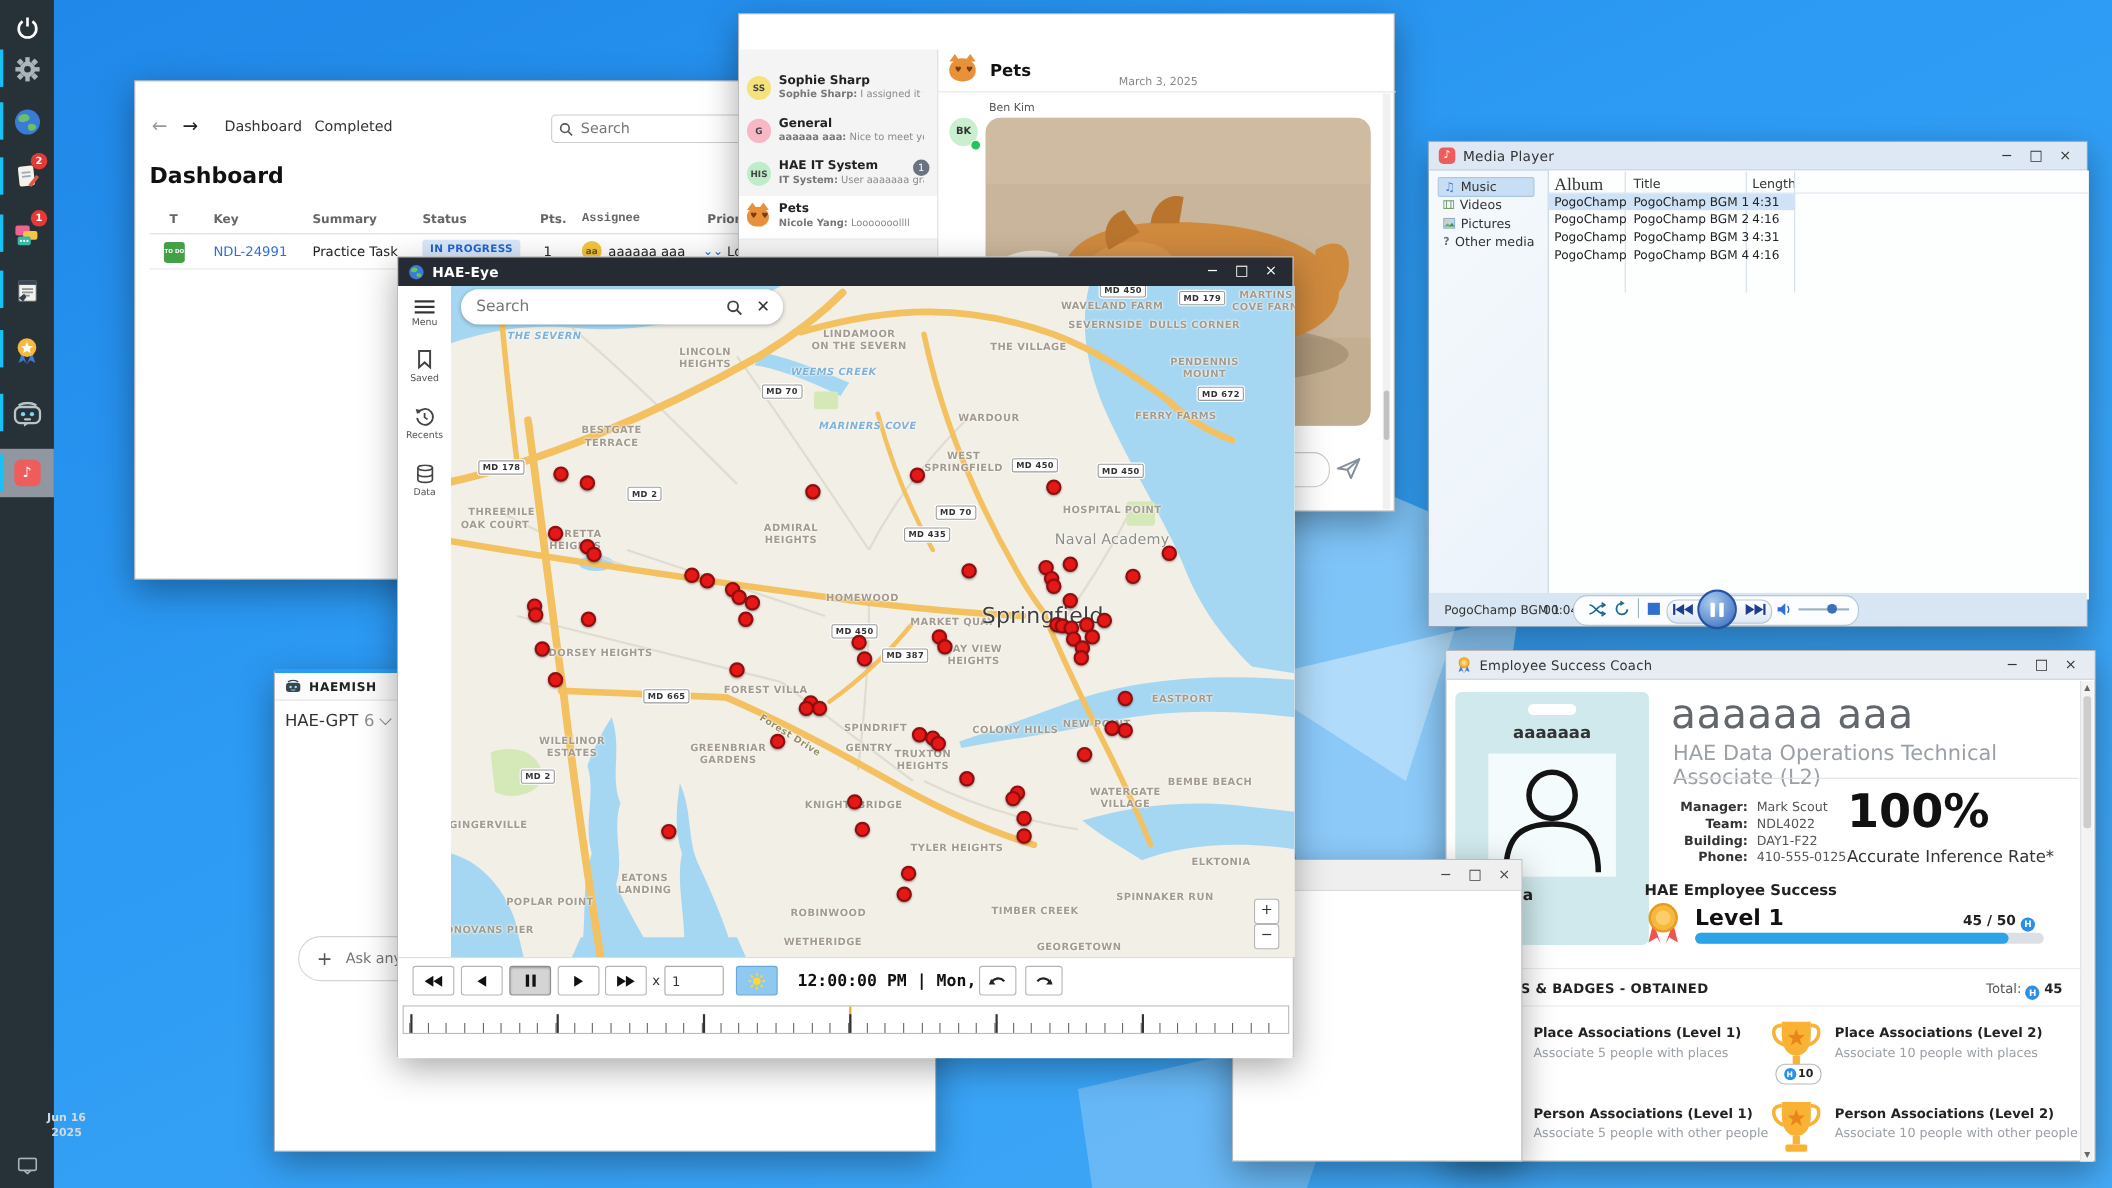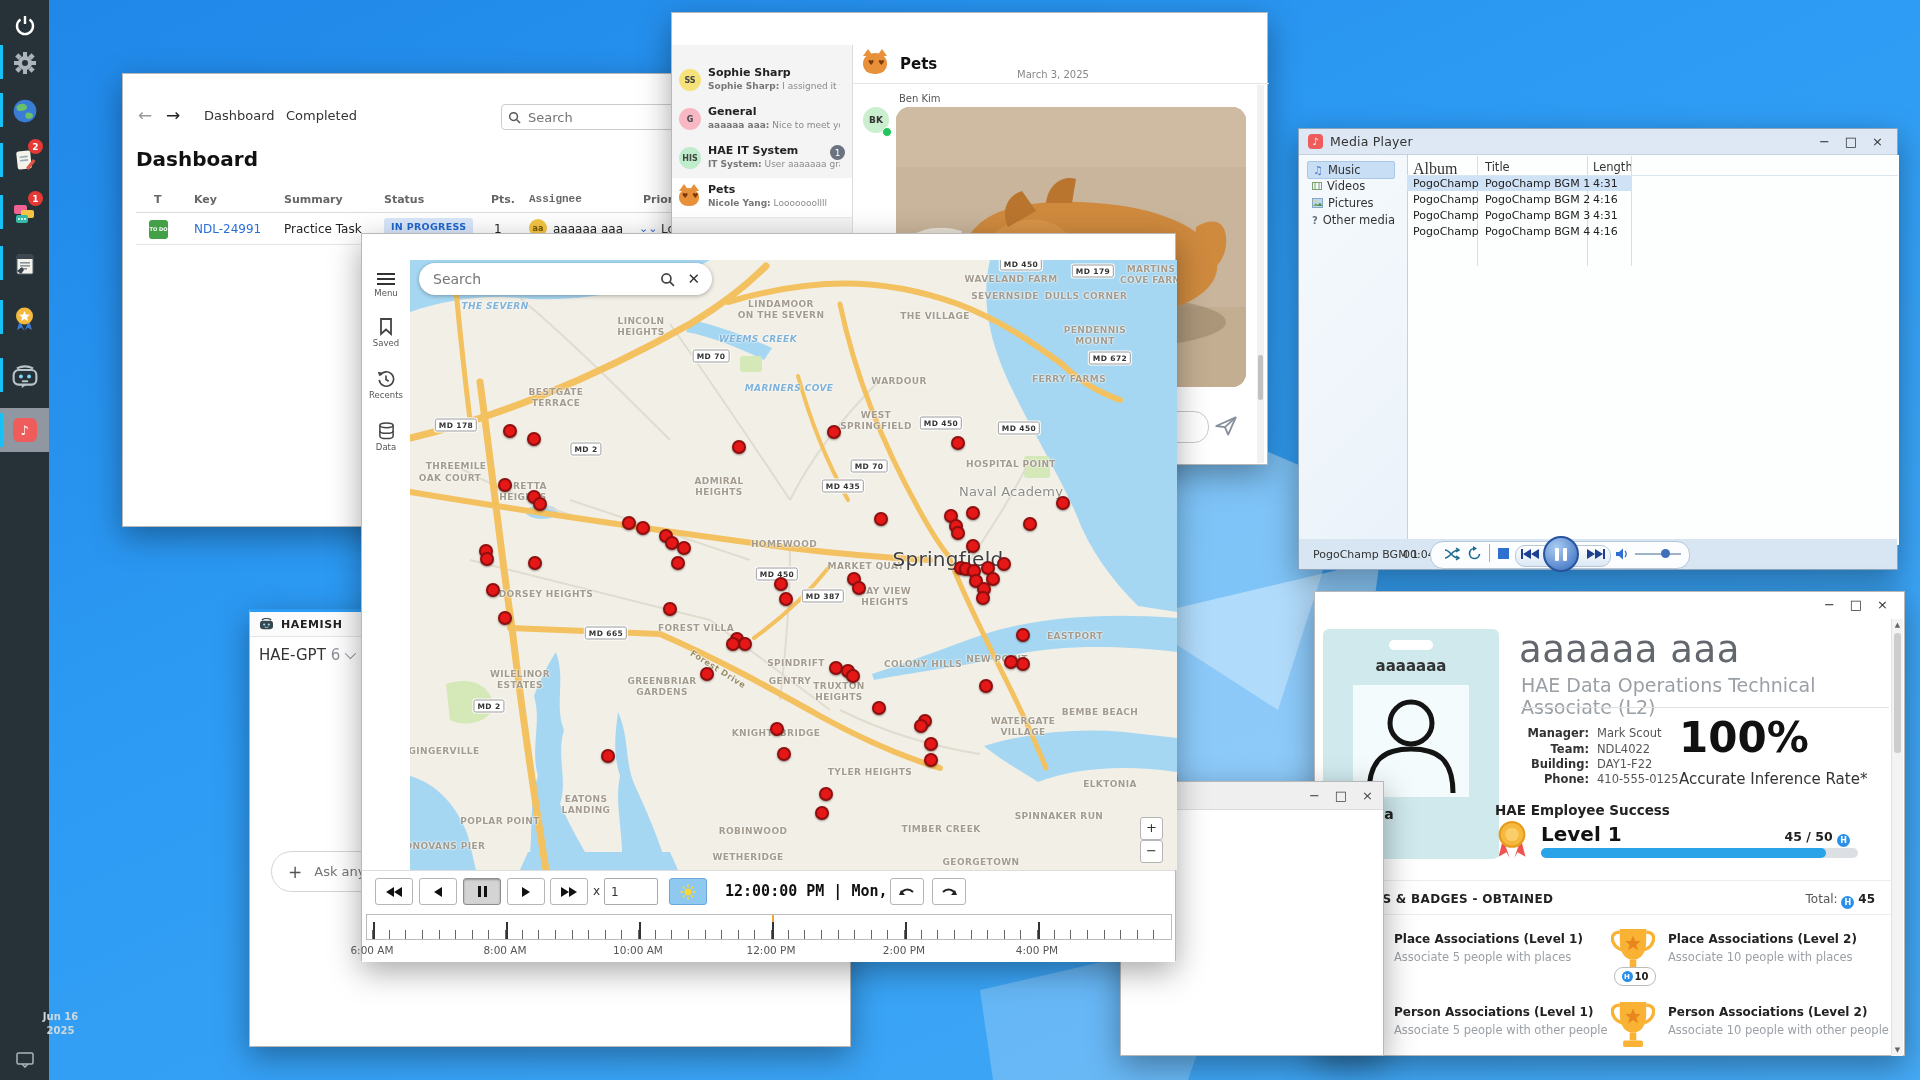--- a/index.html
+++ b/index.html
@@ -311,20 +311,29 @@
     <span style="color:#8a9096;">6</span>
     <span style="width:7px;height:7px;border-right:1.6px solid #8a9096;border-bottom:1.6px solid #8a9096;transform:rotate(45deg) translateY(-2px);display:inline-block;"></span>
   </div>
   <div class="abs" style="left:21px;top:239px;width:560px;height:41px;border:1px solid #d5d5d5;border-radius:21px;display:flex;align-items:center;padding-left:16px;box-sizing:border-box;gap:10px;">
     <span style="font-size:17px;color:#555;">+</span>
     <input style="border: none; font-size: 13px; color: rgb(153, 153, 153); width: 420px;" placeholder="Ask anything">
   </div>
 </div>
 
 <div class="win" style="left:1314px;top:591px;width:591px;height:465px;z-index:40;">
+  <div class="tbar" style="height:26px;background:#e7ecf3;color:#333;border-bottom:1px solid #ccd4de;">
+    <svg width="14" height="15" viewBox="0 0 14 15">
+        <polygon points="4,8 2,14 5,12.5 7,15" fill="#4a7fd4"></polygon>
+        <polygon points="10,8 12,14 9,12.5 7,15" fill="#4a7fd4"></polygon>
+        <circle cx="7" cy="5.5" r="4.5" fill="#f6b93d" stroke="#e69c1f"></circle>
+        <circle cx="7" cy="5.5" r="2.2" fill="#fbd77d"></circle>
+      </svg>
+    <span class="ttl" style="font-weight:400;font-size:12px;">Employee Success Coach</span>
+  </div>
   <div class="btns" style="right:16px;top:6px;color:#333;">
     <span class="wbtn">−</span>
     <span class="wbtn">□</span>
     <span class="wbtn">×</span>
   </div>
 
   <div class="abs" style="right:1px;top:27px;width:11px;height:437px;background:#f3f3f3;border-left:1px solid #e2e2e2;">
     <div style="text-align:center;font-size:7px;color:#666;line-height:12px;">▲</div>
     <div class="abs" style="left:2px;top:14px;width:7px;height:120px;background:#cdcdcd;border-radius:3px;"></div>
     <div class="abs" style="bottom:0;width:100%;text-align:center;font-size:7px;color:#666;line-height:12px;">▼</div>
@@ -431,20 +440,28 @@
 <div class="win" style="left:1120px;top:781px;width:264px;height:275px;z-index:50;">
   <div class="tbar" style="height:28px;background:#efefef;border-bottom:1px solid #dcdcdc;"></div>
   <div class="btns" style="right:10px;top:7px;color:#444;">
     <span class="wbtn">−</span>
     <span class="wbtn">□</span>
     <span class="wbtn">×</span>
   </div>
 </div>
 
 <div class="win" style="left:361px;top:233px;width:815px;height:728px;z-index:60;background:#fff;">
+  <div class="tbar" style="height:26px;background:#262b33;color:#fff;">
+    <svg width="15" height="15" viewBox="0 0 16 16">
+        <circle cx="8" cy="8" r="7" fill="#3a7bd5"></circle>
+        <path d="M3 5 C5 3 8 3 9 5 C10 7 7 8 5 8 C3 8 2.5 6.5 3 5 Z" fill="#69c06b"></path>
+        <path d="M9 9 C11 8.5 13 9.5 13 11 C12 13 9.5 13.5 8.5 12 C8 11 8 9.5 9 9 Z" fill="#69c06b"></path>
+      </svg>
+    <span class="ttl">HAE-Eye</span>
+  </div>
   <div class="btns" style="right:14px;top:6px;color:#fff;">
     <span class="wbtn">−</span>
     <span class="wbtn">□</span>
     <span class="wbtn">×</span>
   </div>
 
   <div class="abs" style="left:0;top:26px;width:48px;height:610px;background:#fff;border-right:1px solid #e4e4e4;"></div>
   <div class="me-side-item" style="top:36px;">
     <div style="width:18px;margin:0 auto;">
         <div style="height:2px;background:#333;margin:3px 0;"></div>
@@ -775,28 +792,20 @@
         <div style="position: absolute; bottom: 0px; left: 753.125px; width: 1px; height: 9px; background: rgb(102, 102, 102);"></div>
         <div style="position: absolute; bottom: 0px; left: 769.75px; width: 1px; height: 9px; background: rgb(102, 102, 102);"></div>
         <div style="position: absolute; bottom: 0px; left: 786.375px; width: 1px; height: 9px; background: rgb(102, 102, 102);"></div>
         <div class="ruler-major" style="left: 6px;"></div>
         <div class="ruler-major" style="left: 139px;"></div>
         <div class="ruler-major" style="left: 272px;"></div>
         <div class="ruler-major" style="left: 405px;"></div>
         <div class="ruler-major" style="left: 538px;"></div>
         <div class="ruler-major" style="left: 671px;"></div>
       </div>
-    <div id="ruler-labels" class="abs" style="left:4px;top:73px;width:806px;height:16px;">
-        <span class="ruler-lab" style="left: 6px;">6:00 AM</span>
-        <span class="ruler-lab" style="left: 139px;">8:00 AM</span>
-        <span class="ruler-lab" style="left: 272px;">10:00 AM</span>
-        <span class="ruler-lab" style="left: 405px;">12:00 PM</span>
-        <span class="ruler-lab" style="left: 538px;">2:00 PM</span>
-        <span class="ruler-lab" style="left: 671px;">4:00 PM</span>
-      </div>
   </div>
 </div>
 
 <div id="taskbar">
   <div class="tbi" style="top:8px;height:36px;">
     <svg width="22" height="22" viewBox="0 0 22 22">
         <path d="M6.5 4.5 A8 8 0 1 0 15.5 4.5" fill="none" stroke="#fff" stroke-width="2.4"></path>
         <line x1="11" y1="1" x2="11" y2="9" stroke="#fff" stroke-width="2.4"></line>
       </svg>
   </div>

